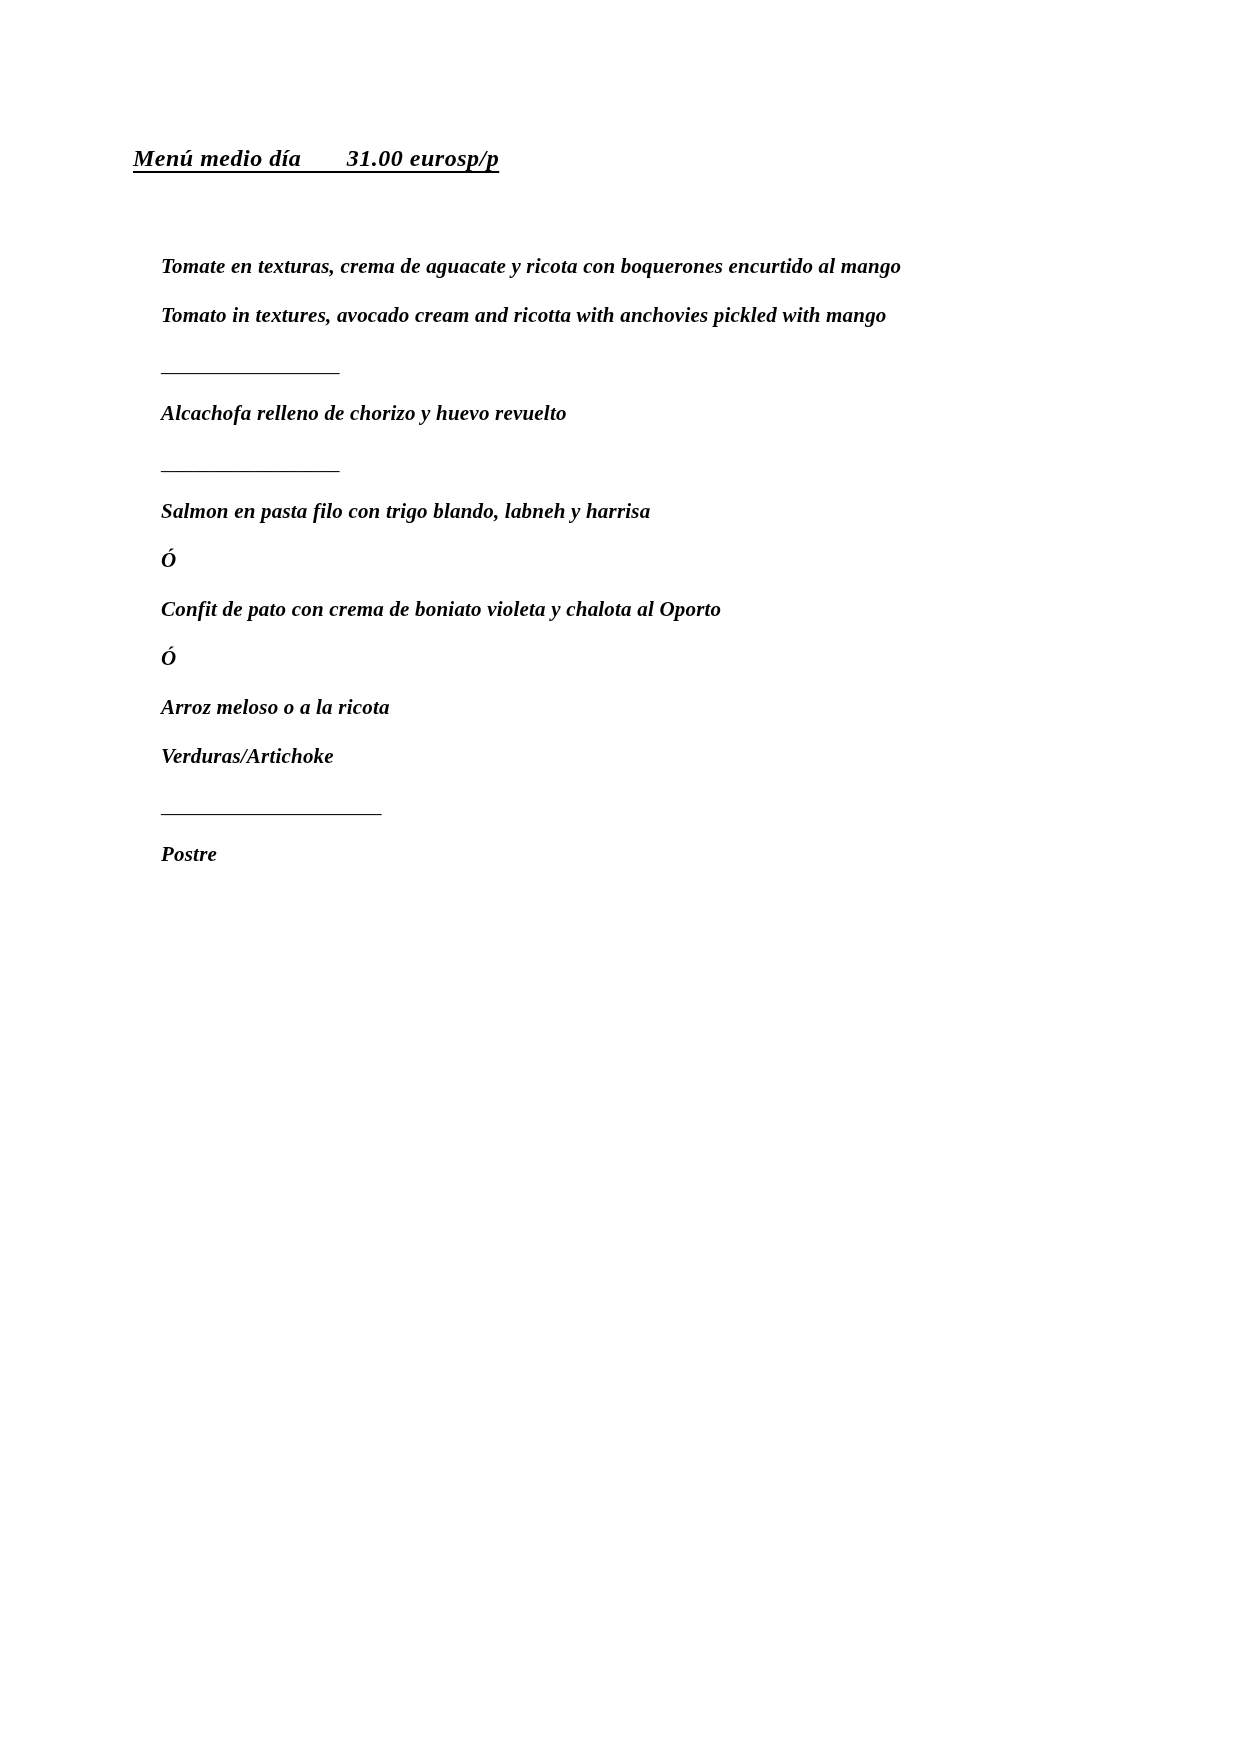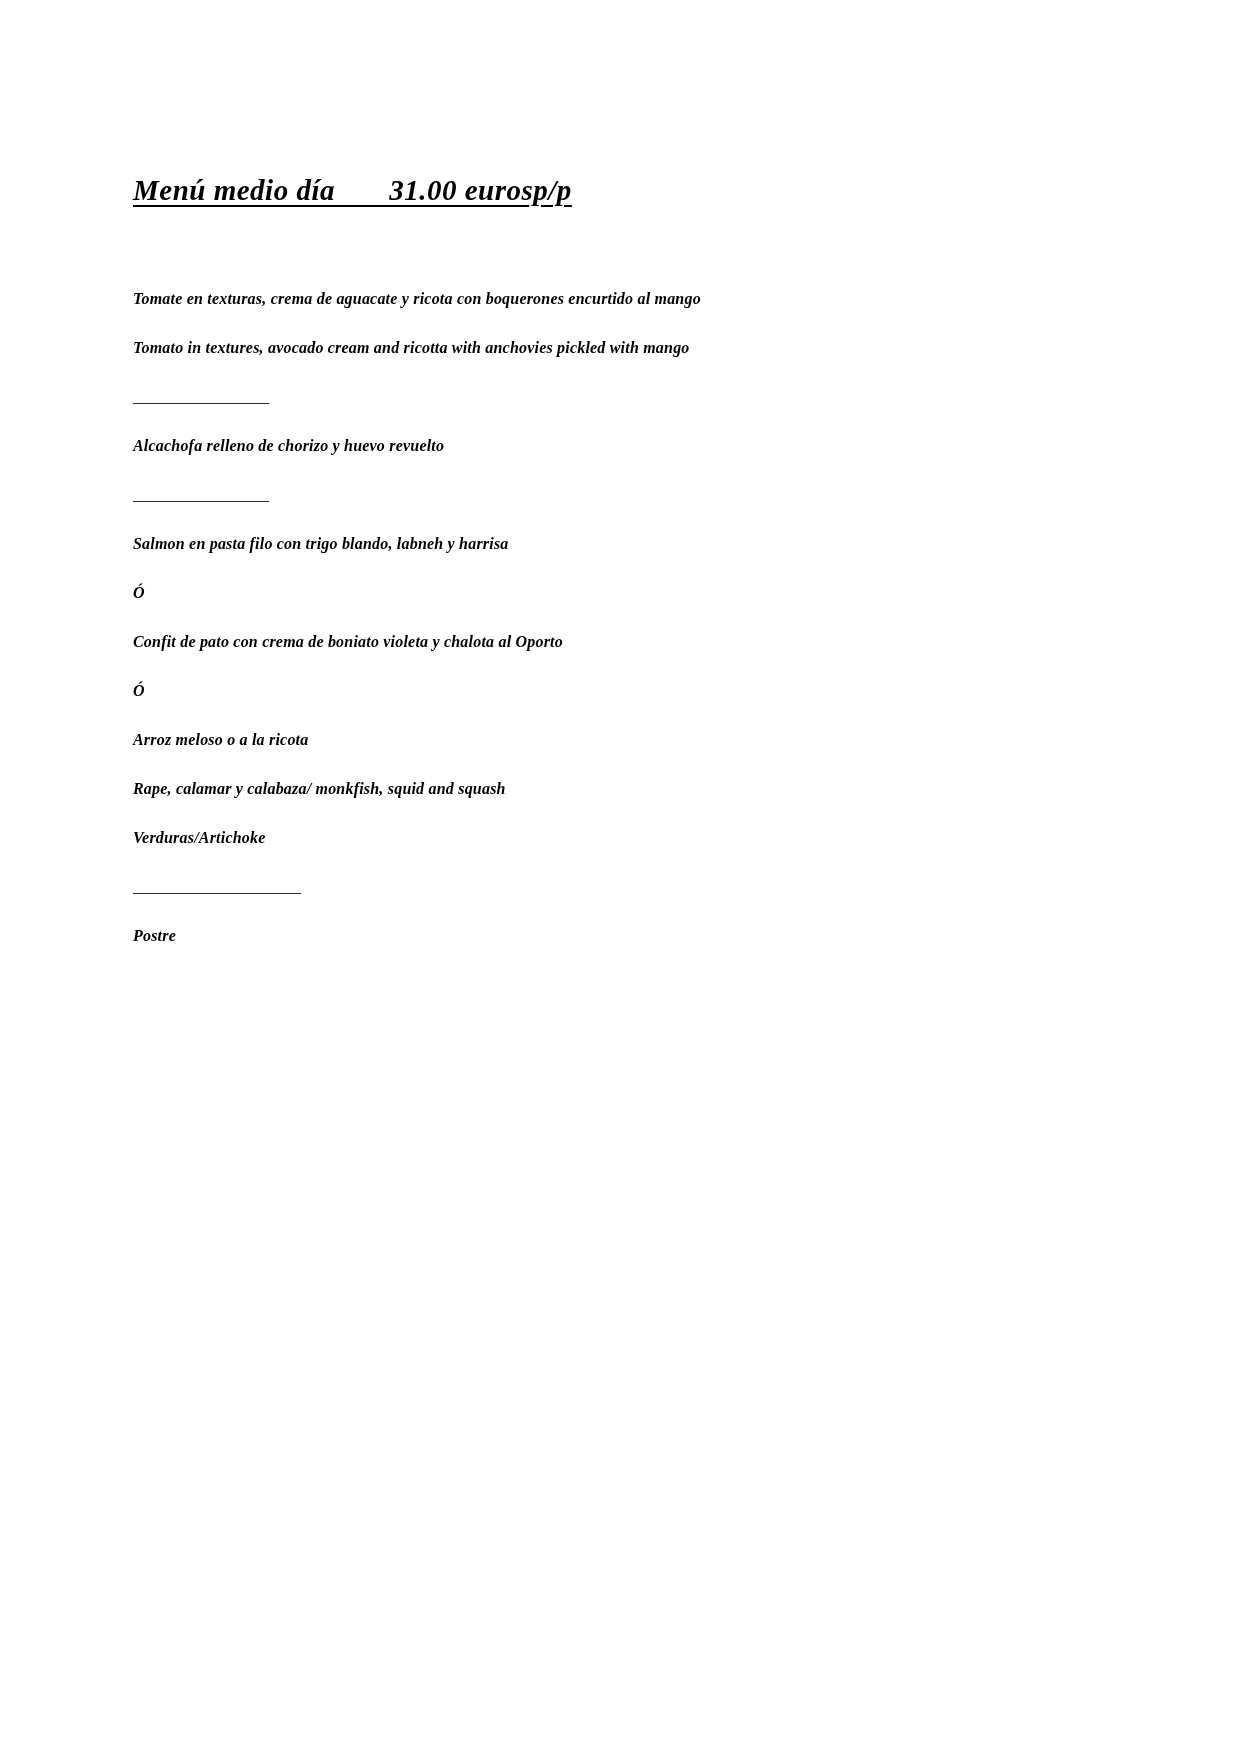--- a/index.html
+++ b/index.html
@@ -18,32 +18,32 @@
     font-weight: bold;
     overflow: hidden;
   }
   .content {
     position: absolute;
     left: 133px;
     top: 138px;
     right: 60px;
   }
   .doc-title {
-    font-size: 29px;
+    font-size: 24px;
     line-height: 40px;
     text-decoration: underline;
     text-decoration-thickness: 2px;
     text-underline-offset: 5px;
     white-space: pre;
     letter-spacing: 0.5px;
-    margin-top: 32px;
   }
   .menu {
     margin-top: 64px;
-    font-size: 16px;
+    font-size: 21px;
+    margin-left: 28px;
   }
   .line {
     height: 49px;
     line-height: 49px;
     white-space: pre;
     letter-spacing: 0.2px;
   }
   .sep {
     font-weight: normal;
     letter-spacing: 0;
@@ -61,20 +61,19 @@
       <div class="line">Tomate en texturas, crema de aguacate y ricota con boquerones encurtido al mango</div>
       <div class="line">Tomato in textures, avocado cream and ricotta with anchovies pickled with mango</div>
       <div class="line sep">_________________</div>
       <div class="line">Alcachofa relleno de chorizo y huevo revuelto</div>
       <div class="line sep">_________________</div>
       <div class="line">Salmon en pasta filo con trigo blando, labneh y harrisa</div>
       <div class="line">Ó</div>
       <div class="line">Confit de pato con crema de boniato violeta y chalota al Oporto</div>
       <div class="line">Ó</div>
       <div class="line">Arroz meloso o a la ricota</div>
-      <div class="line">Rape, calamar y calabaza/ monkfish, squid and squash</div>
       <div class="line">Verduras/Artichoke</div>
       <div class="line sep">_____________________</div>
       <div class="line">Postre</div>
     </div>
 
   </div>
 </div>
 
 </body></html>

